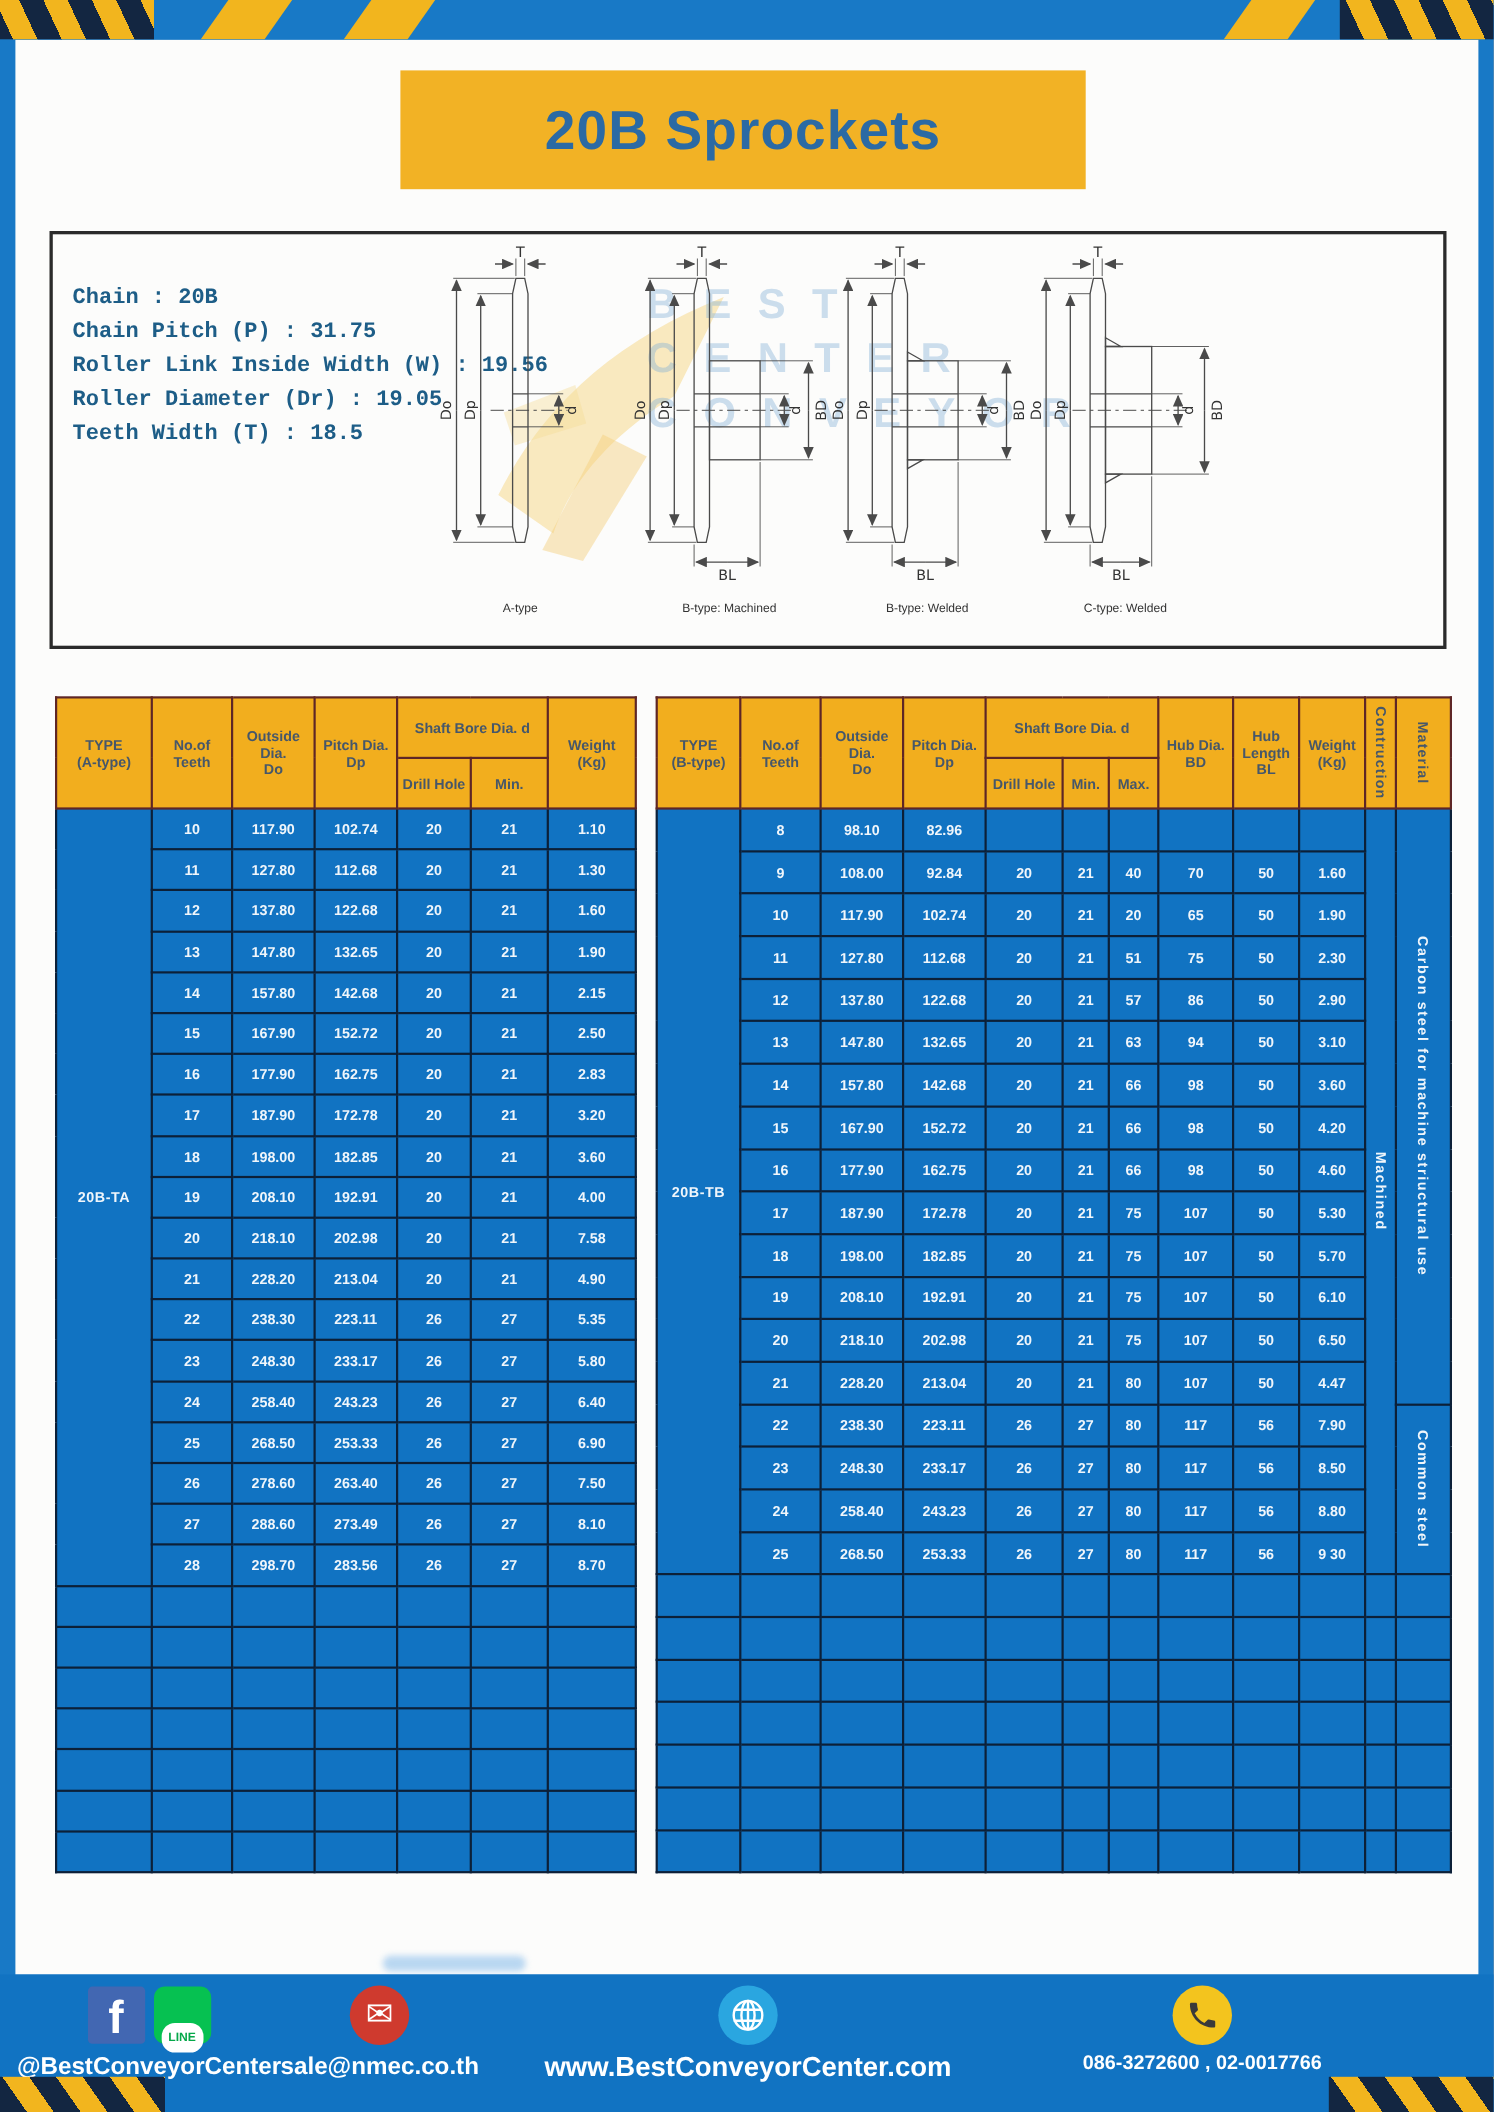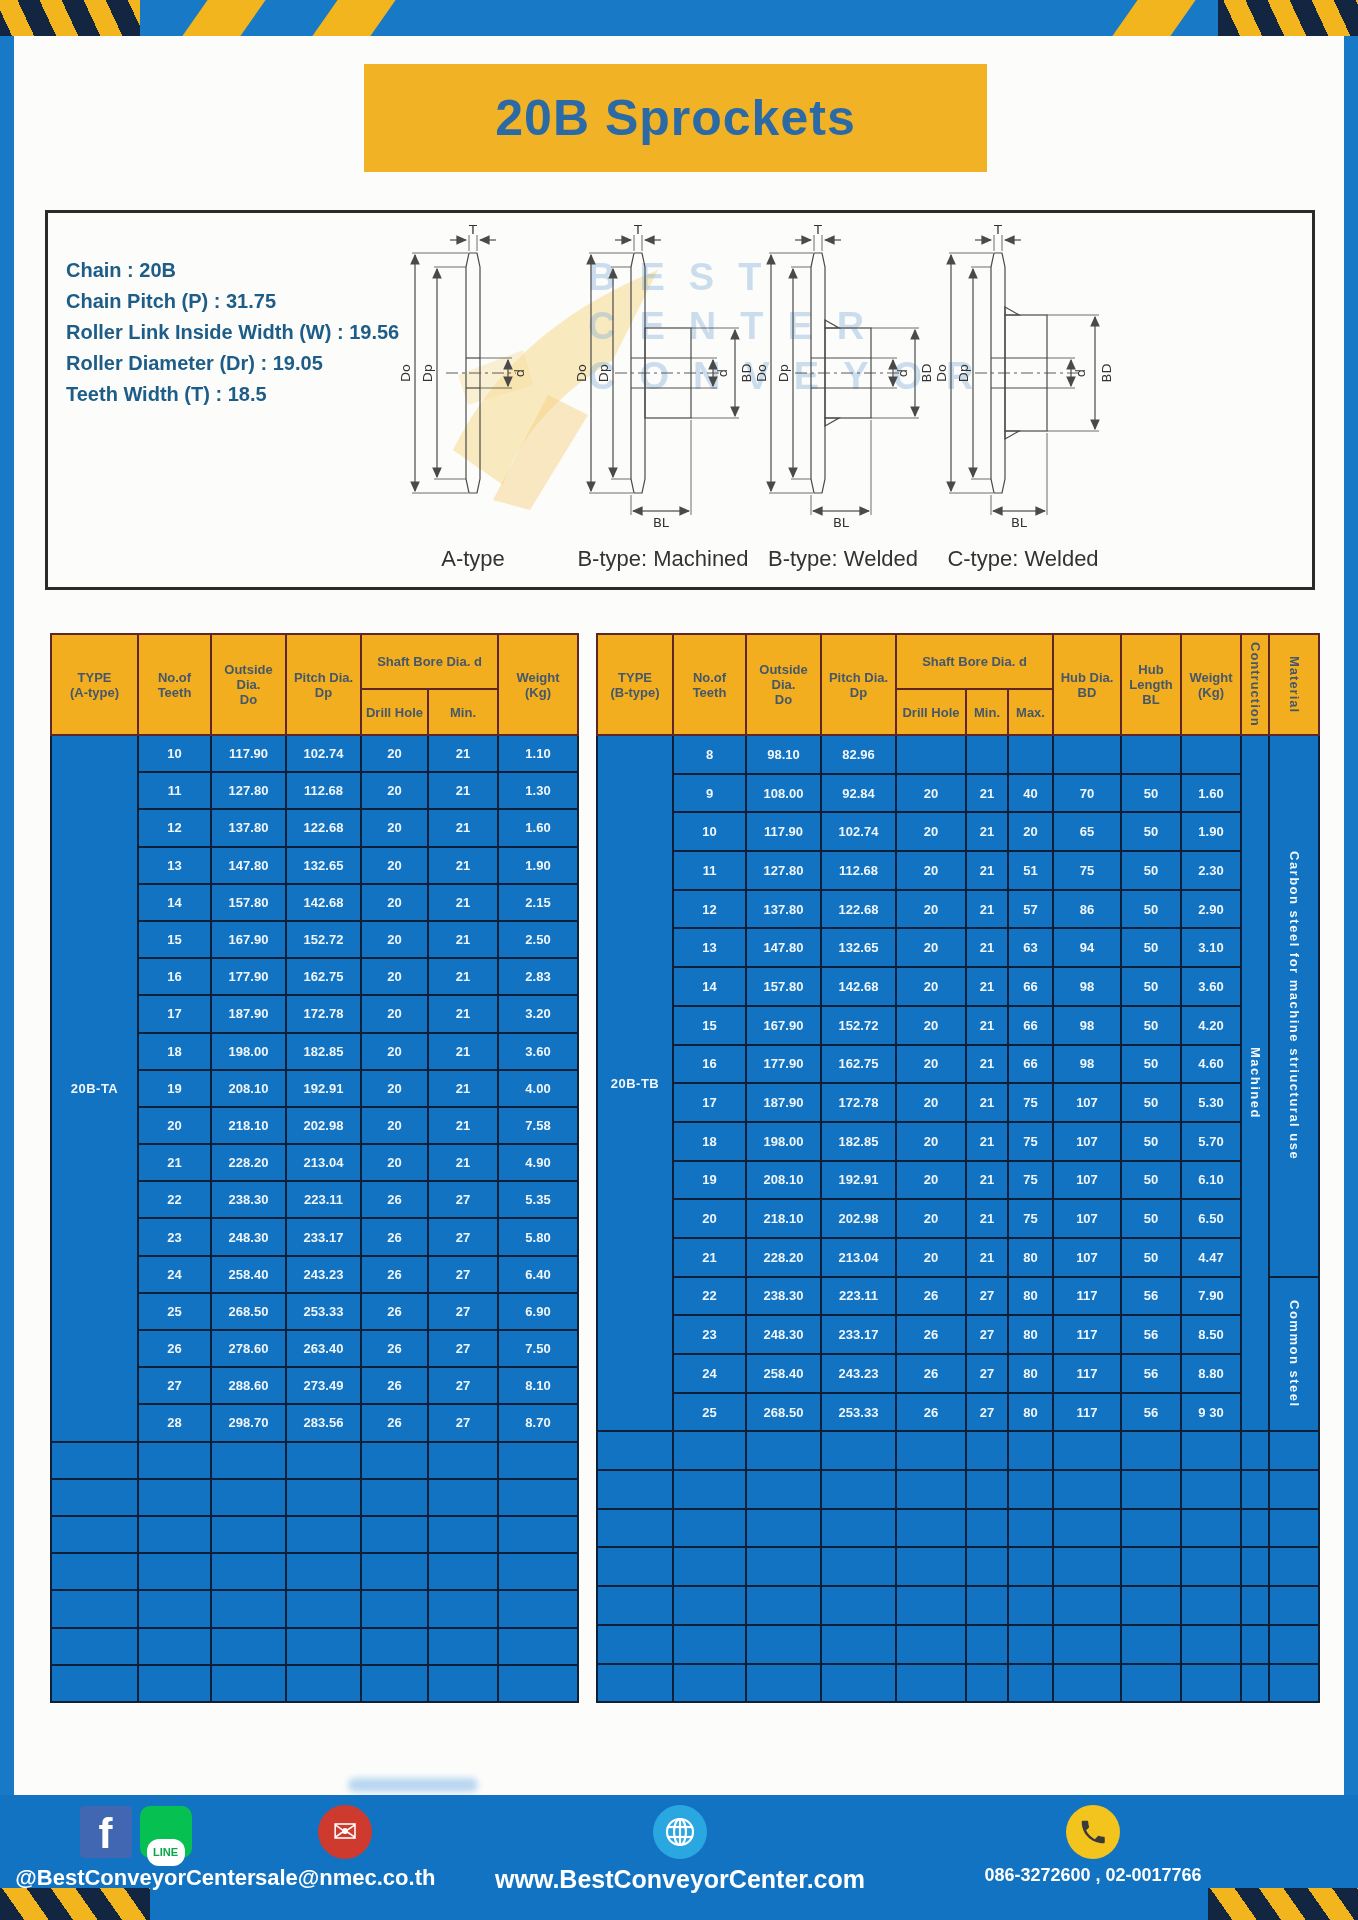--- a/index.html
+++ b/index.html
@@ -16,24 +16,24 @@
 
   
   .title-box { position:absolute; left:364px; top:64px; width:623px; height:108px; background:#f2b225; display:flex; align-items:center; justify-content:center; }
   .title-box h1 { font-size:50px; font-weight:bold; color:#2b6aa4; letter-spacing:1px; }
 
   
   .panel { position:absolute; left:45px; top:210px; width:1270px; height:380px; background:#fcfcfb; border:3px solid #2b2b2b; }
   .watermark { position:absolute; left:390px; top:12px; width:560px; height:350px; pointer-events:none; }
   .wm-swoosh { position:absolute; left:0; top:30px; }
   .wm-text { position:absolute; left:150px; top:28px; font-weight:bold; font-size:38px; letter-spacing:24px; line-height:1.3; color:rgba(130,175,215,0.40); white-space:nowrap; }
-  .specs { position:absolute; left:18px; top:42px; width:390px; }
+  .specs { position:absolute; left:18px; top:42px; width:390px;font-family:Liberation Mono, monospace; }
   .spec-line { font-size:20px; font-weight:bold; color:#1d5d87; line-height:31px; white-space:nowrap; }
   .diagram { position:absolute; top:10px; width:190px; text-align:center; }
-  .diagram .caption { margin-top:14px; font-size:22px; color:#333; }
+  .diagram .caption { margin-top:14px; font-size:11px; color:#333; }
   .diagram svg text { font-family:"DejaVu Sans", sans-serif; font-size:13px; fill:#333; }
   .dg1 { left:330px; } .dg2 { left:520px; } .dg3 { left:700px; } .dg4 { left:880px; }
 
   
   table.spec-table { position:absolute; border-collapse:collapse; table-layout:fixed; border:2px solid #0c2038; }
   #table-a { left:50px;  top:633px; width:527px; }
   #table-b { left:596px; top:633px; width:722px; }
   table.spec-table th {
     background:#f2ae1e; color:#46576a; font-size:13px; font-weight:bold;
     border:2px solid #5e2626; text-align:center; vertical-align:middle; white-space:pre-line; padding:0 1px;

